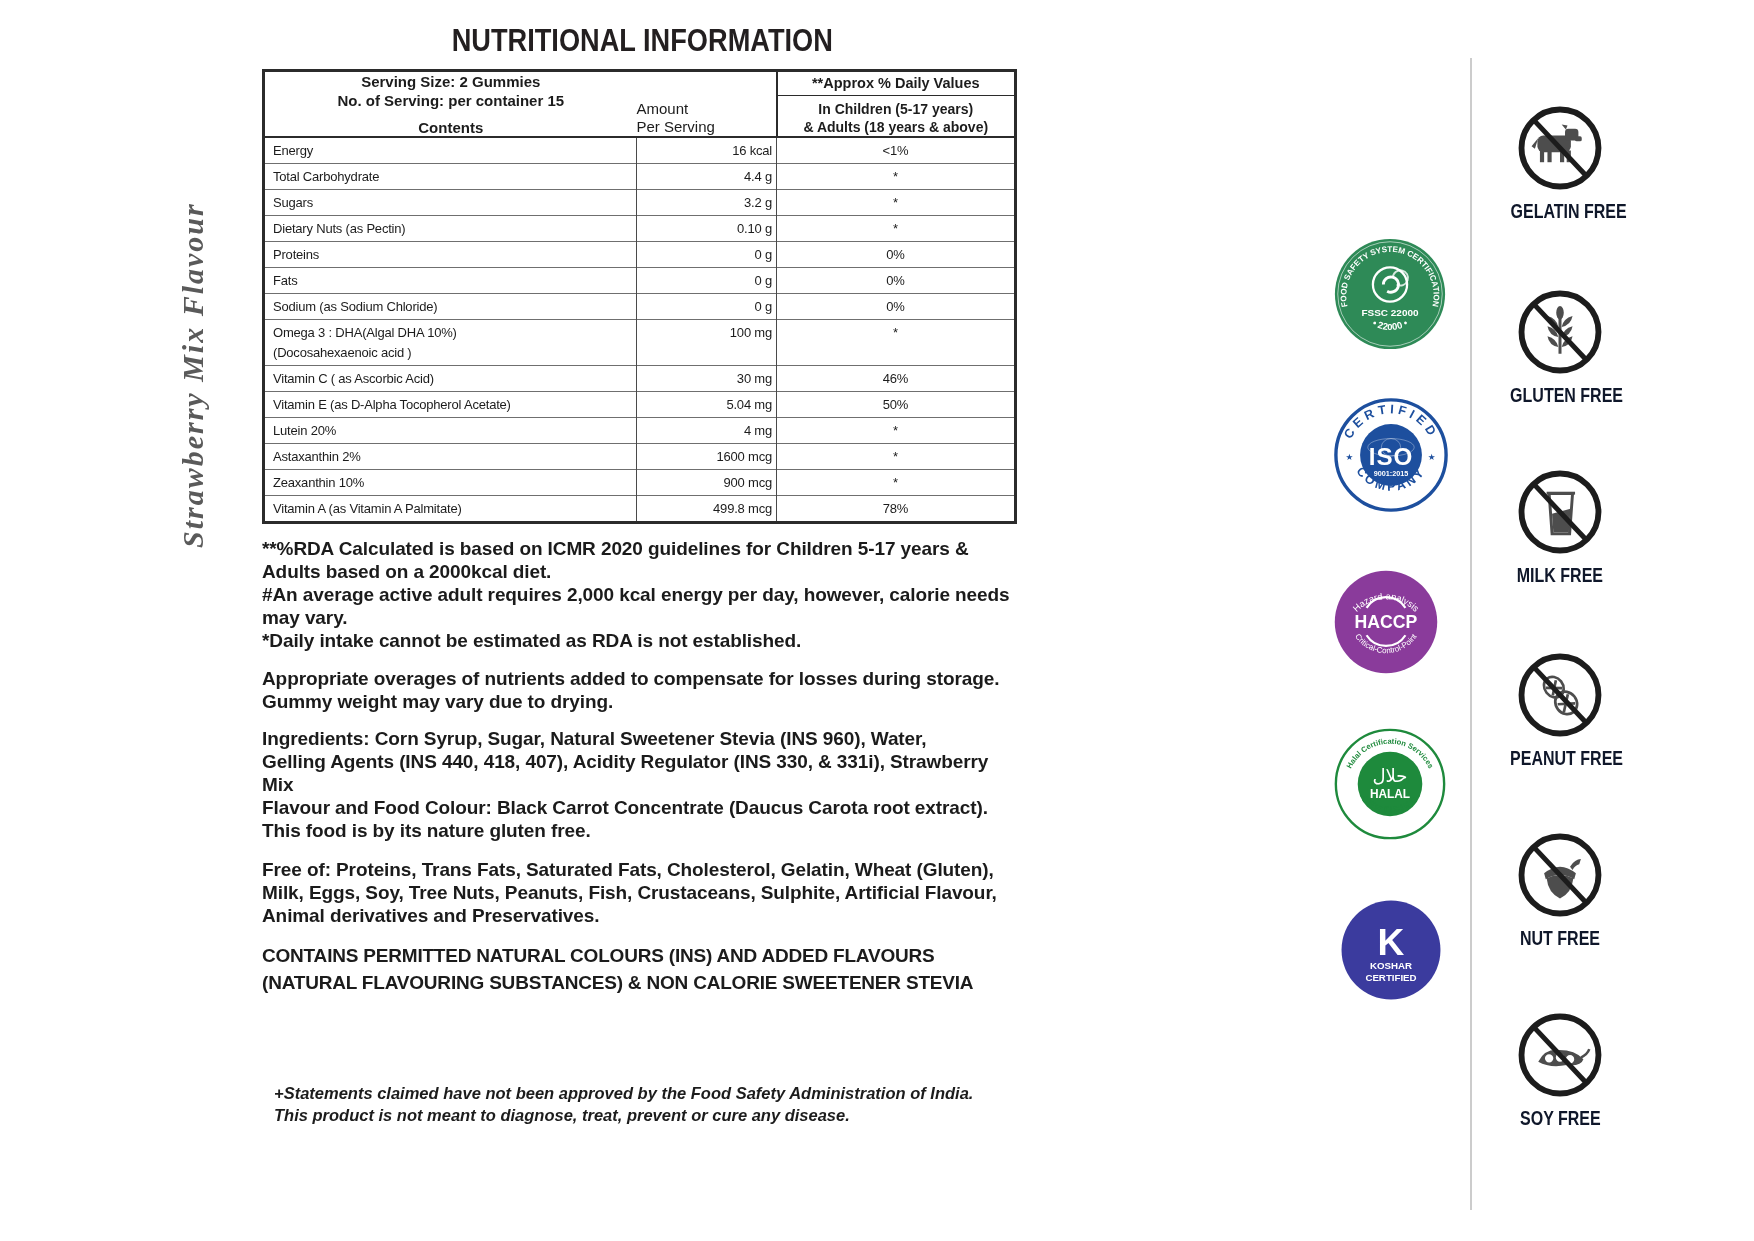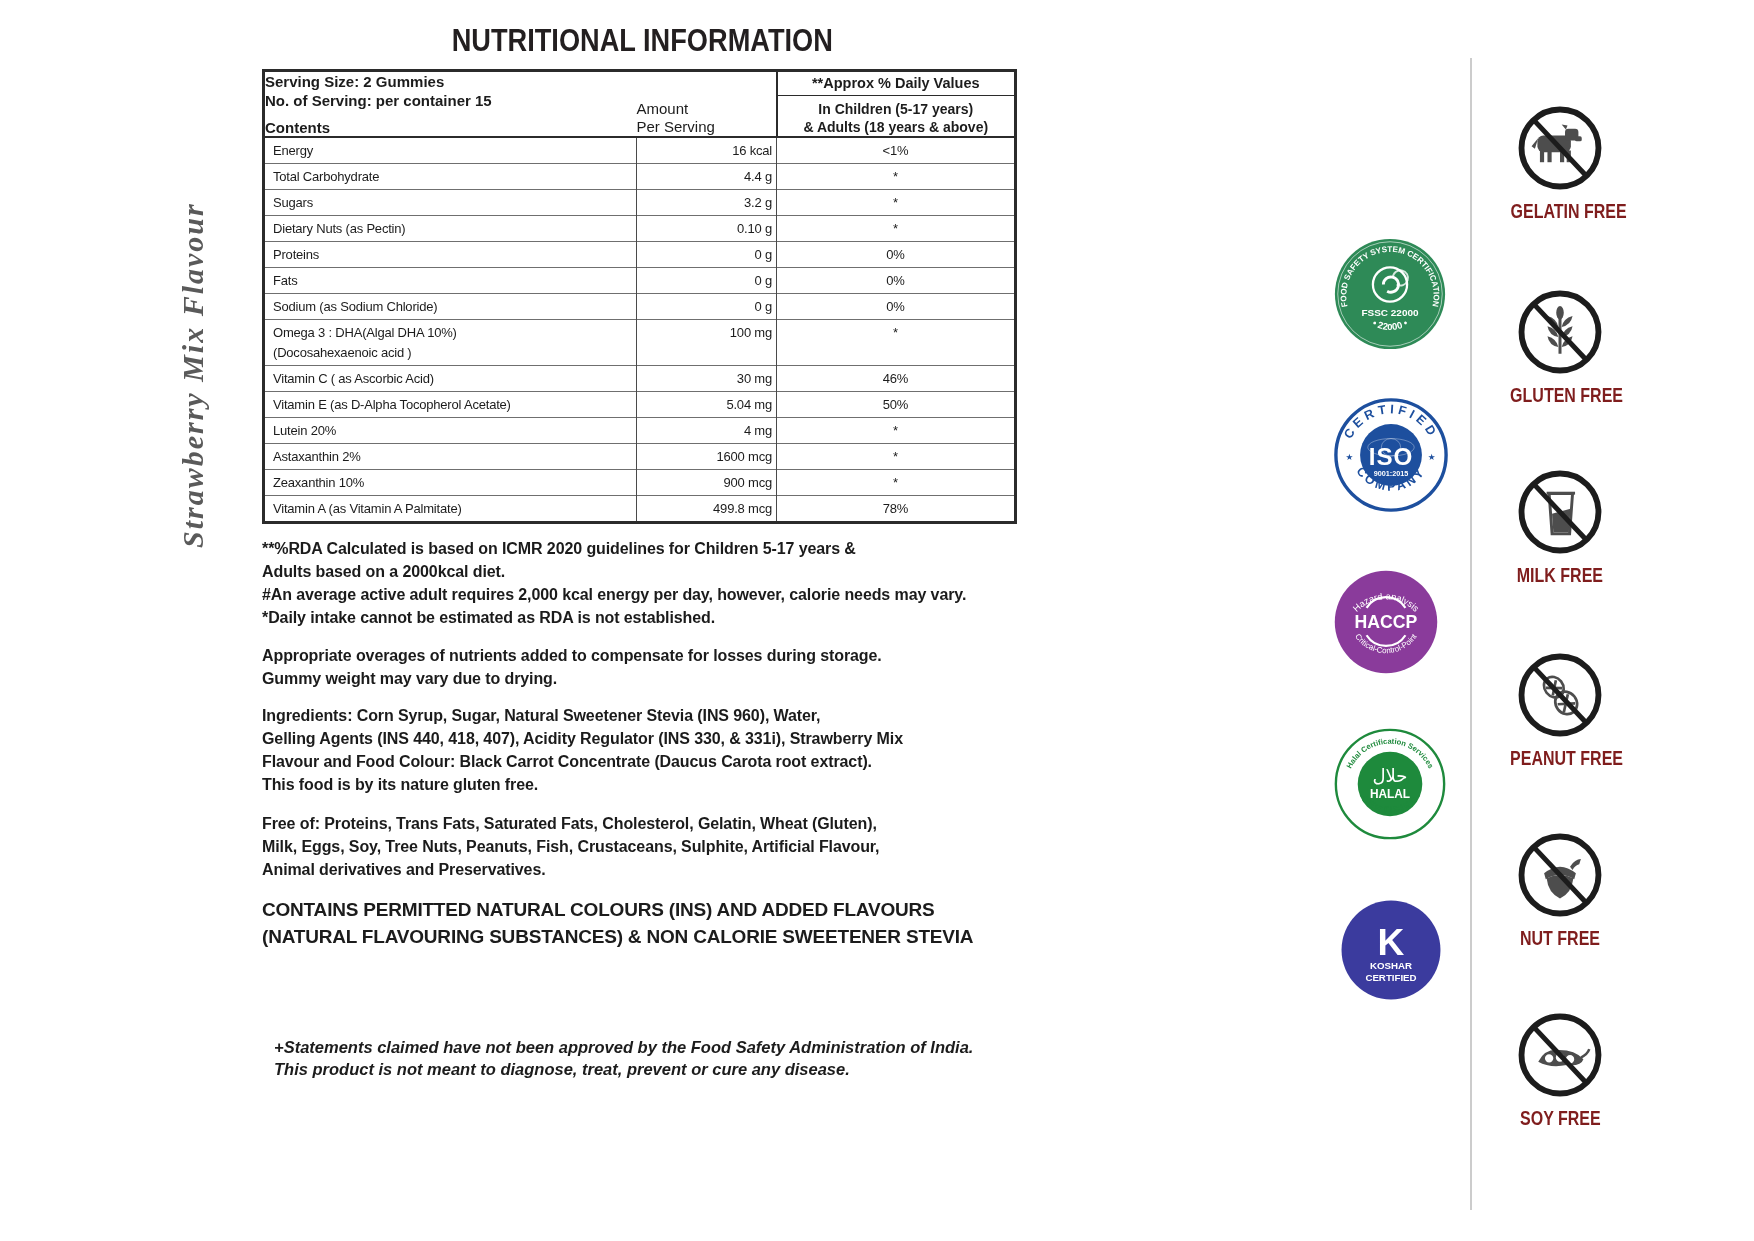--- a/index.html
+++ b/index.html
@@ -19,55 +19,55 @@
 
   
   .main { position:absolute; left:262px; top:22px; width:760px; }
   .title { text-align:center; margin:0 0 10px 0; }
   .title span{ display:inline-block; font-size:32px; font-weight:800; letter-spacing:0px;
                transform:scaleX(0.85); transform-origin:center; color:#231f20;}
 
   table.ntable { border-collapse:collapse; width:752px; border:3px solid #2b2b2b; table-layout:fixed; }
   .ntable col.c1{width:373px}.ntable col.c2{width:140px}.ntable col.c3{width:239px}
   .ntable th, .ntable td { font-weight:normal; padding:0; }
-  .hd-left { vertical-align:top; text-align:left; padding:5px 6px 2px 8px; height:64px;margin-top:12px; }
+  .hd-left { vertical-align:top; text-align:center; padding:5px 6px 2px 8px; height:64px;margin-top:12px; }
   .hd-left .srv { font-weight:bold; font-size:15px; line-height:19px; }
   .hd-left .contents { font-weight:bold; font-size:15px; margin-top:9px; }
   .hd-amt { vertical-align:bottom; text-align:left; padding:0 0 3px 28px;
             font-weight:bold; font-size:15px; line-height:18px; }
   .hd-dv { border-left:2px solid #2b2b2b; vertical-align:top; }
   .hd-dv .dv-top { font-weight:bold; font-size:14.5px; text-align:center; padding:3px 0 4px 0;
                    border-bottom:1.5px solid #2b2b2b; }
   .hd-dv .dv-sub { font-weight:bold; font-size:14px; line-height:18px; text-align:center; padding-top:4px; }
   .ntable tbody td { font-size:13px; line-height:20px; vertical-align:top;
                      border-top:1px solid #6f6f6f; padding:2.5px 4px; letter-spacing:-0.2px;}
   .ntable tbody tr:first-child td { border-top:2.5px solid #2b2b2b; }
   .ntable tbody td.nm { padding-left:8px; }
   .ntable tbody td.amt { border-left:1.5px solid #4a4a4a; text-align:right; padding-left:30px; }
   .ntable tbody td.dv  { border-left:1.5px solid #4a4a4a; text-align:center; }
 
-  .note { font-weight:bold; font-size:16px; line-height:23px; letter-spacing:-0.1px; color:#1b1b1b; }
+  .note { font-weight:bold; font-size:19px; line-height:23px; letter-spacing:-0.1px; color:#1b1b1b; }
   .n1 { margin-top:13px; } .n2 { margin-top:15px; } .n3 { margin-top:14px; } .n4 { margin-top:16px; }
   .contains { margin-top:15px; font-weight:bold; font-size:19px; line-height:27px; letter-spacing:-0.2px; }
   .disclaimer { margin-top:86px; padding-left:12px; font-weight:bold; font-style:italic;
                 font-size:16.5px; line-height:22px; }
 
   
   .badges { position:absolute; left:1333px; top:237px; width:116px; }
   .badge { position:absolute; left:0; }
   .badge svg { display:block; }
 
   
   .vdivider { position:absolute; left:1470px; top:58px; width:2px; height:1152px; background:#cccccc; }
 
   
   .freefrom { position:absolute; left:1496px; top:100px; width:128px; }
   .ff-item { position:absolute; left:0; width:128px; text-align:center; }
   .ff-item svg { display:block; margin:0 auto; }
-  .ff-label { margin-top:6px; font-weight:bold; font-size:20px; color:#7f1d1d; white-space:nowrap; }
+  .ff-label { margin-top:6px; font-weight:bold; font-size:20px; color:#0f172a; white-space:nowrap; }
   .ff-label span { display:inline-block; transform:scaleX(0.8); transform-origin:center; }
 </style>
 </head>
 <body>
 
 <div class="page">
 
   <div class="flavour">Strawberry Mix Flavour</div>
 
   <div class="main">

